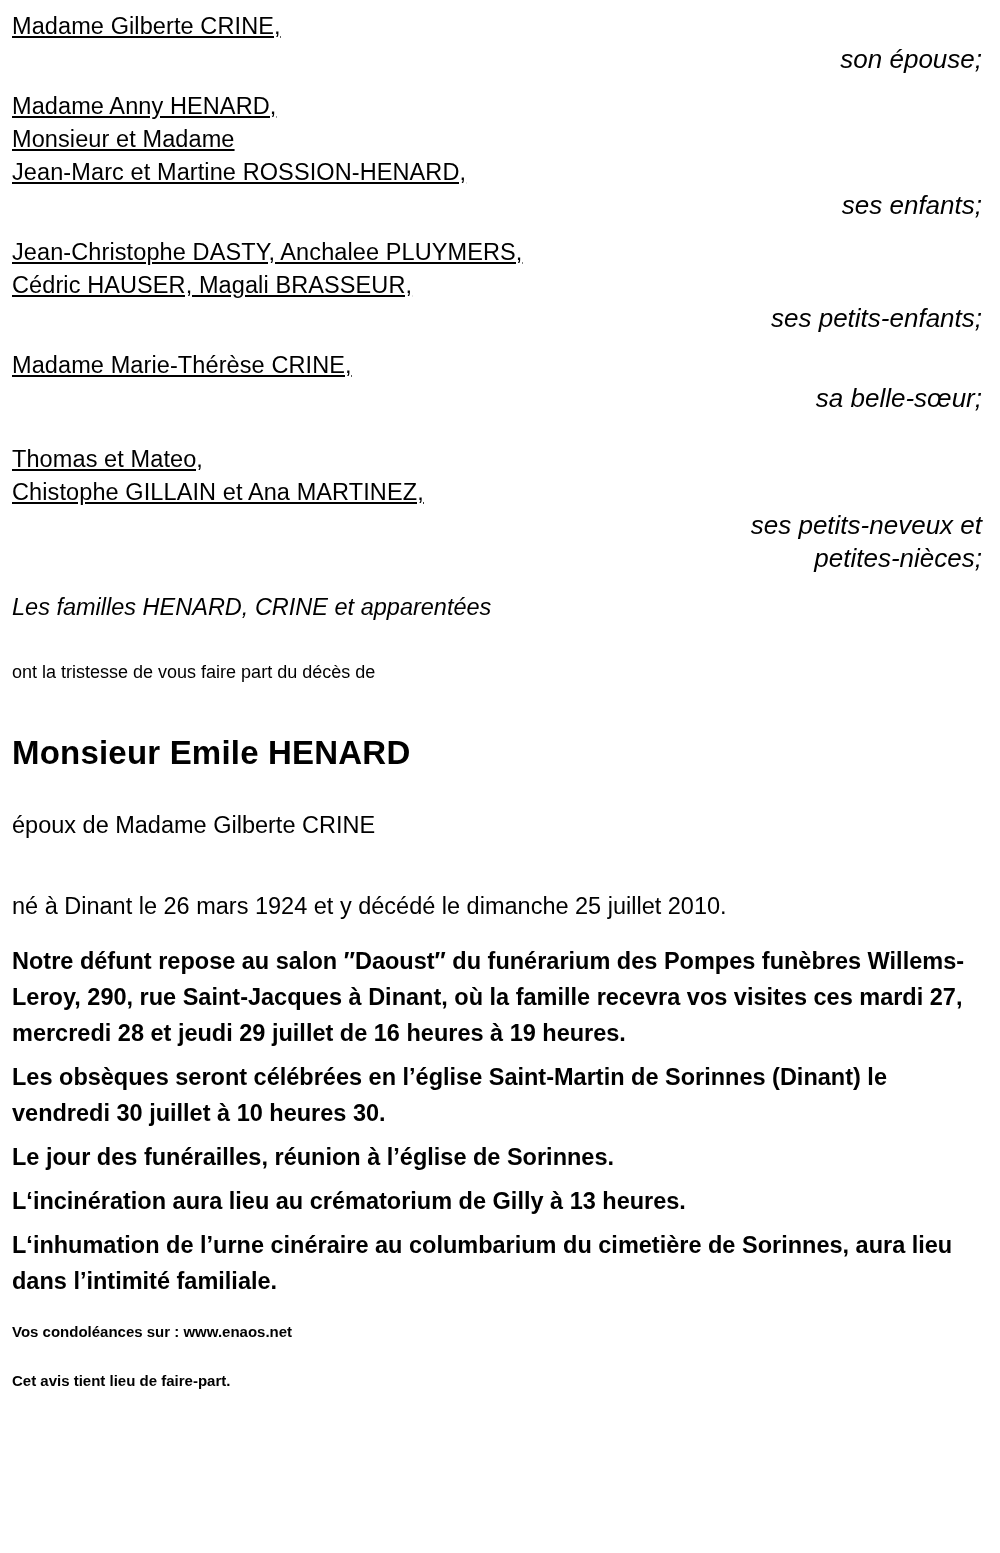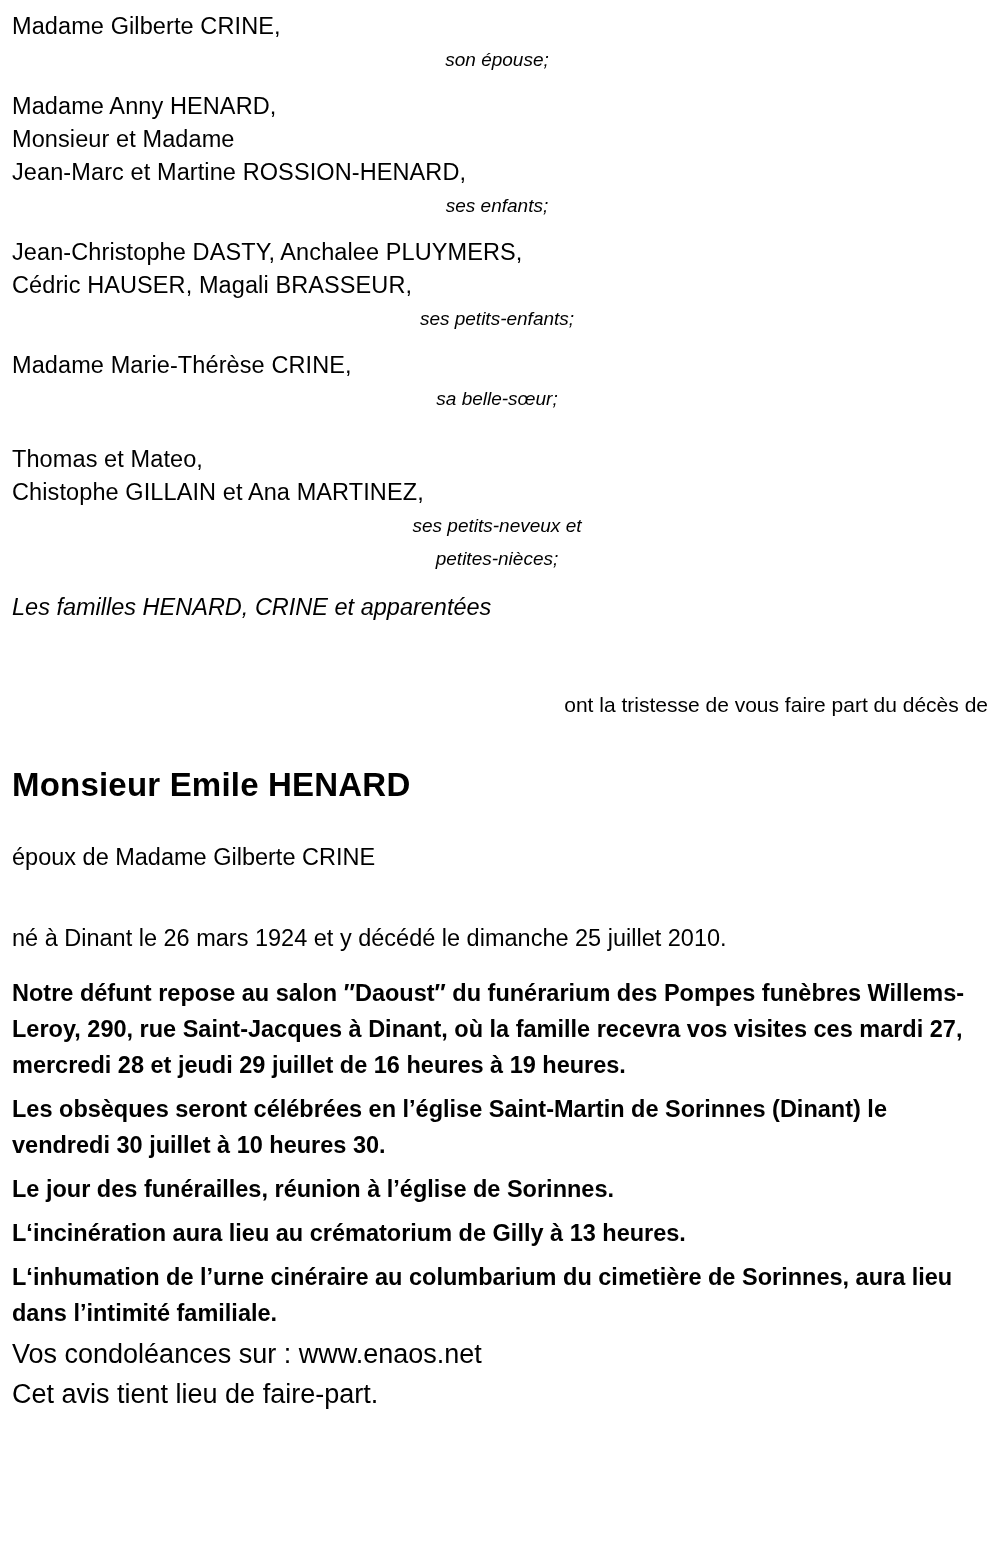--- a/index.html
+++ b/index.html
@@ -33,47 +33,47 @@
   }
   .rel-names {
     width: 70%;
   }
   .name-line {
     font-size: 23.5px;
     line-height: 33px;
     font-weight: 400;
     letter-spacing: 0.1px;
     white-space: nowrap;
+    text-decoration: underline;
   }
   .rel-role {
-    text-align: center;
+    text-align: right;
     font-style: italic;
-    font-size: 19px;
+    font-size: 26px;
     line-height: 33px;
     font-weight: 400;
     padding-right: 6px;
   }
   .rel-role .role-line {
     display: block;
     white-space: nowrap;
   }
   .gap-sm { height: 14px; }
 
   
   .families {
     font-size: 23.5px;
     line-height: 33px;
     margin-top: 16px;
     font-style: italic;
   }
   .announce {
-    font-size: 21px;
+    font-size: 18px;
     line-height: 33px;
-    margin-top: 64px;
-    text-align: right;
+    margin-top: 32px;
   }
 
   
   .deceased-name {
     font-size: 33px;
     line-height: 40px;
     font-weight: 700;
     letter-spacing: 0.2px;
     margin-top: 44px;
   }
@@ -93,24 +93,24 @@
     font-size: 23.5px;
     line-height: 36px;
     font-weight: 700;
     margin-top: 8px;
     max-width: 962px;
   }
   .arrangement.first { margin-top: 20px; }
 
   
   .closing {
-    font-size: 27px;
+    font-size: 15px;
     line-height: 33px;
-    font-weight: 400;
-    margin-top: 7px;
+    font-weight: 700;
+    margin-top: 16px;
   }
 </style>
 </head>
 <body>
 
 <div class="notice">
 
   <div class="relatives">
 
     <div class="rel-group">

